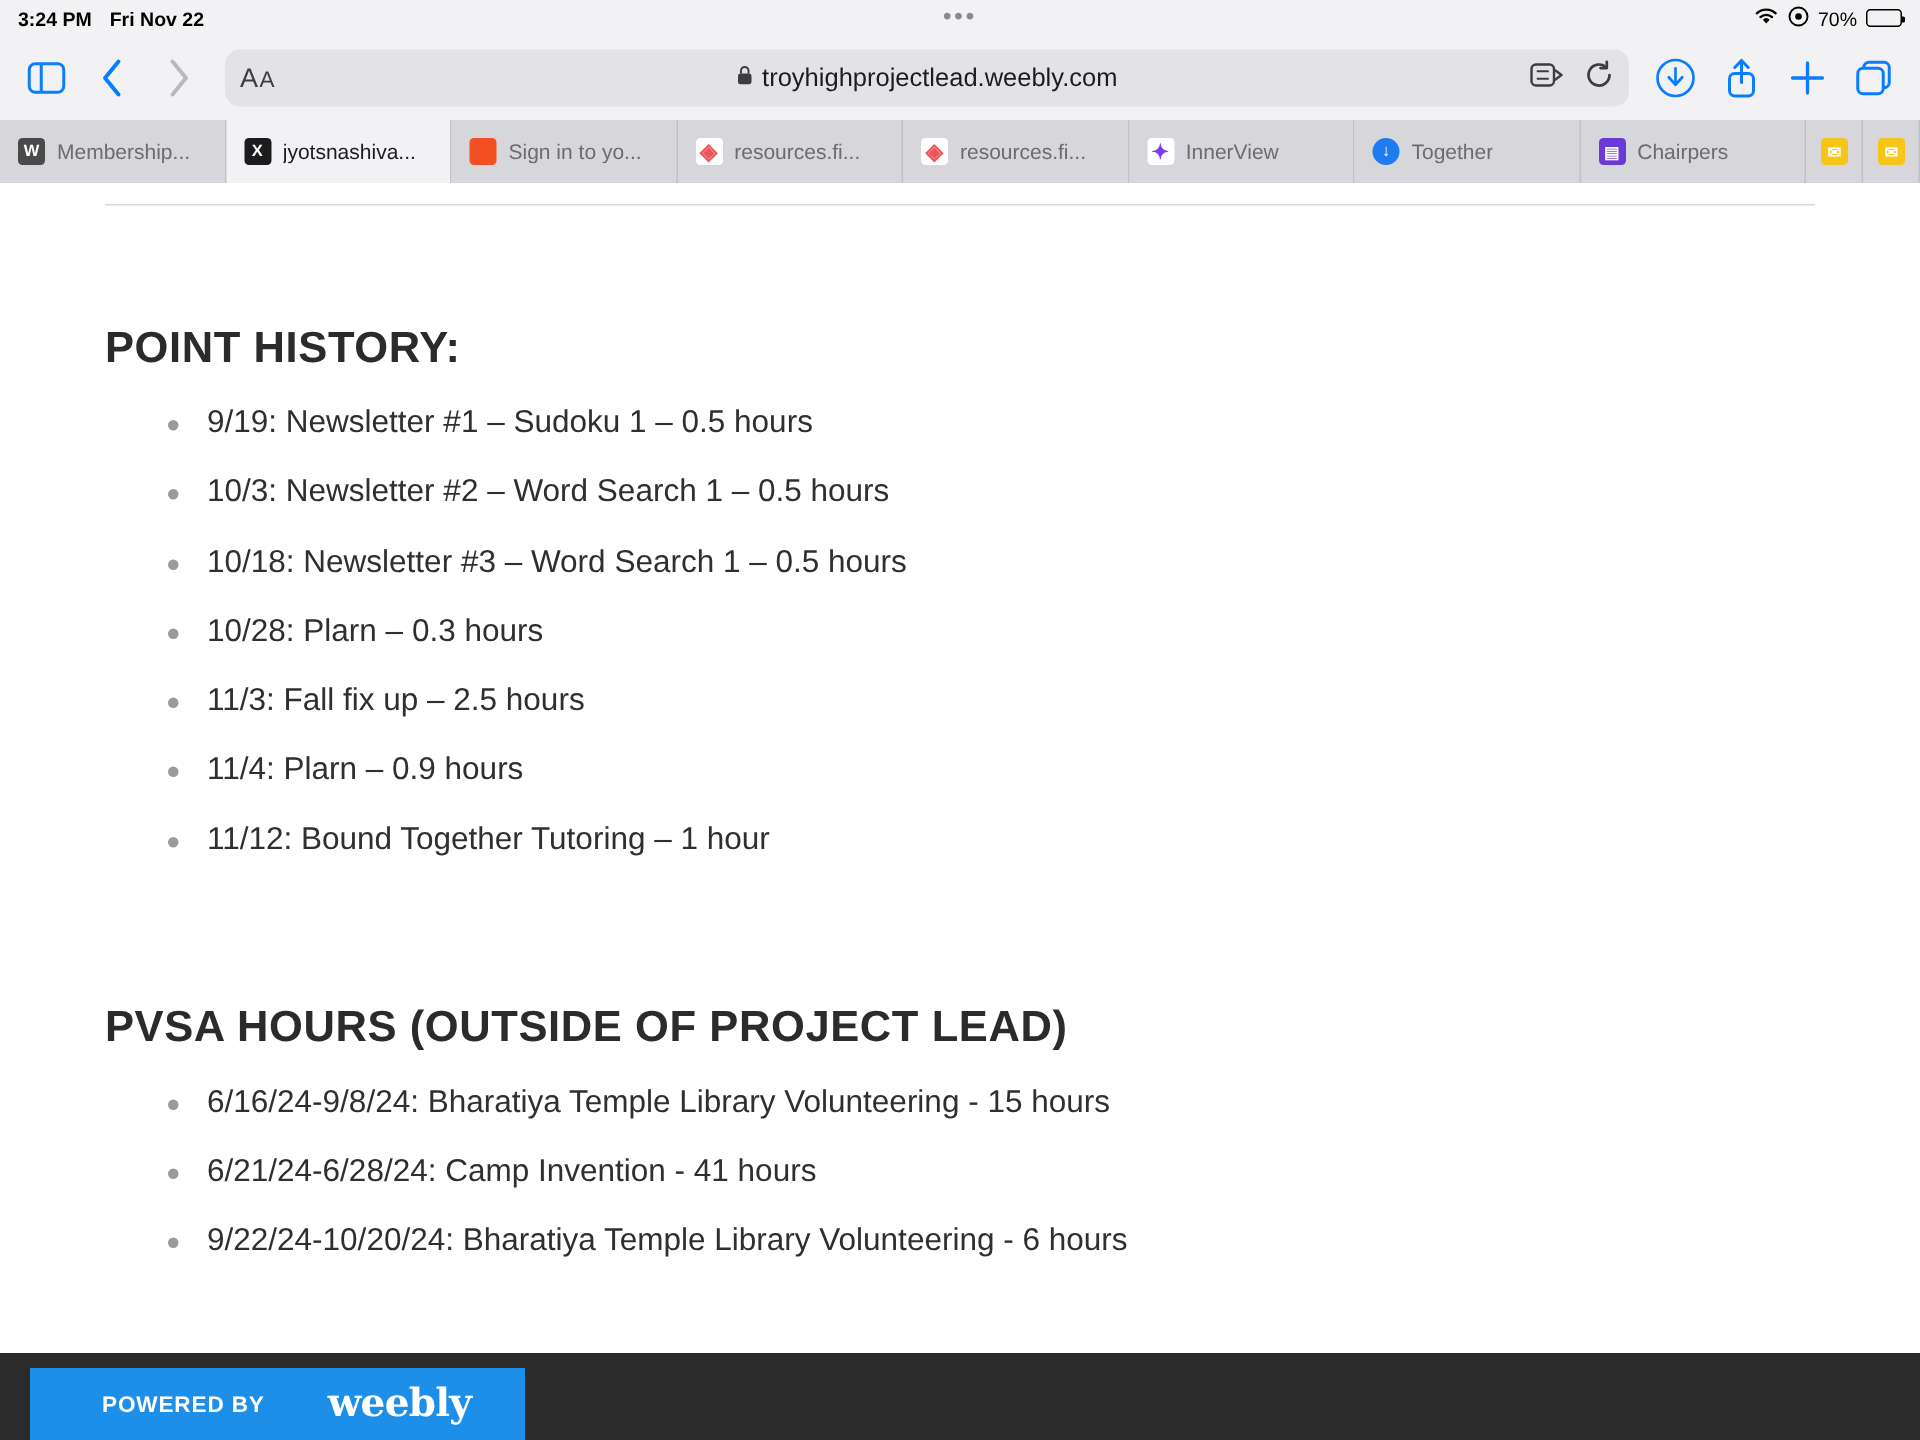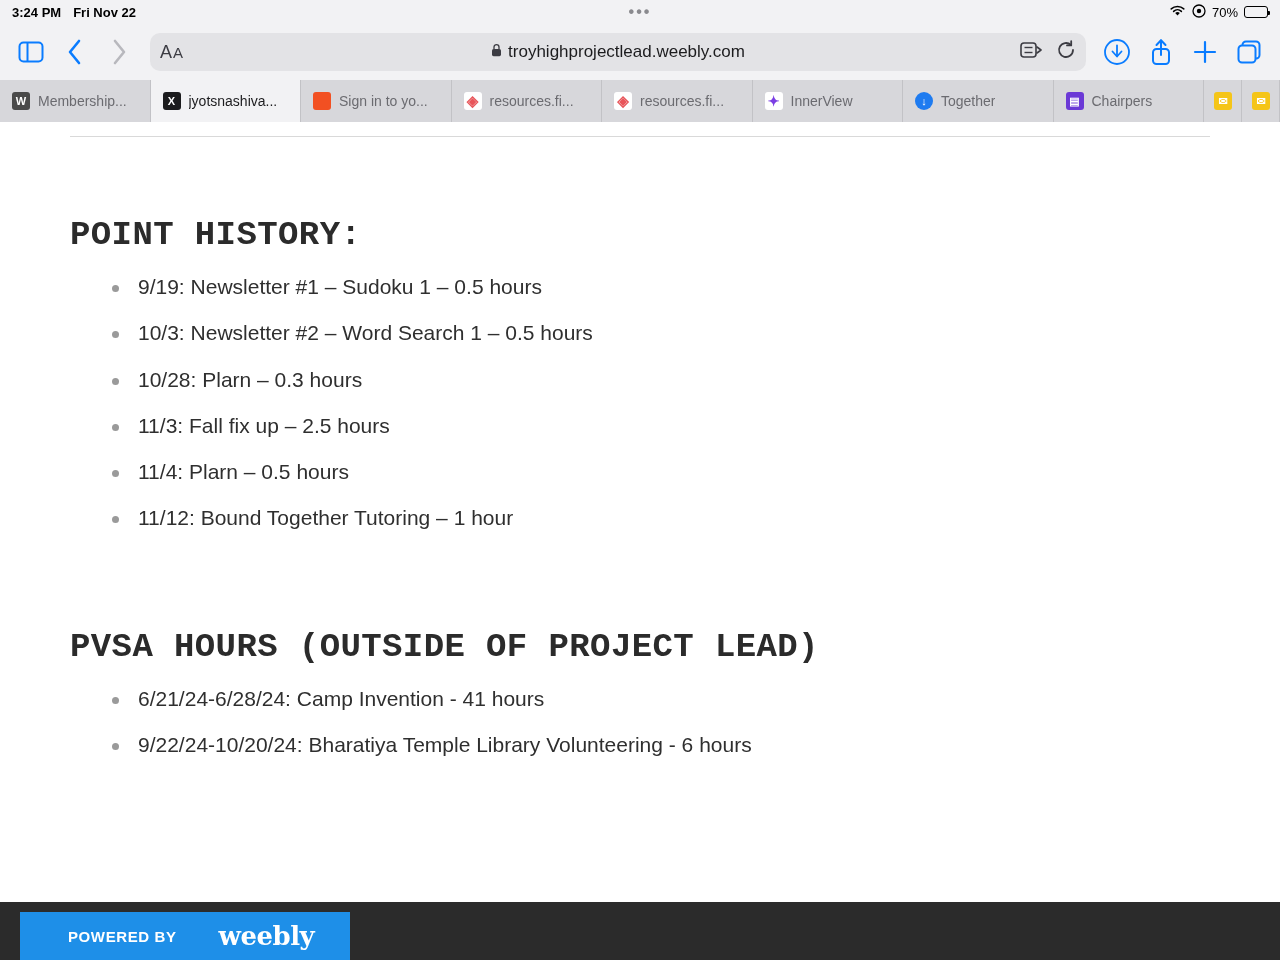--- a/index.html
+++ b/index.html
@@ -127,22 +127,22 @@
   }
   .content-rule {
     position: absolute;
     left: 70px; right: 70px; top: 14px;
     border-top: 1px solid #d9d9d9;
   }
   .content {
     padding: 0 70px;
   }
   h1.section {
-    font-family: Liberation Mono, monospace;
-    font-size: 34px;
+    font-family: Liberation Sans, sans-serif;
+    font-size: 29px;
     font-weight: 700;
     color: #2b2b2b;
     letter-spacing: 0.4px;
     margin: 0;
   }
   #point-history-heading { padding-top: 94px; }
   #pvsa-heading { padding-top: 76px; }
   ul.bullets {
     list-style: none;
     margin: 20px 0 0 0;
@@ -346,28 +346,30 @@
 </div>
 
 <div class="page">
   <div class="content-rule"></div>
   <div class="content">
 
     <h1 class="section" id="point-history-heading">POINT HISTORY:</h1>
     <ul class="bullets">
       <li>9/19: Newsletter #1 – Sudoku 1 – 0.5 hours</li>
       <li>10/3: Newsletter #2 – Word Search 1 – 0.5 hours</li>
+      <li>10/18: Newsletter #3 – Word Search 1 – 0.5 hours</li>
       <li>10/28: Plarn – 0.3 hours</li>
       <li>11/3: Fall fix up – 2.5 hours</li>
-      <li>11/4: Plarn – 0.5 hours</li>
+      <li>11/4: Plarn – 0.9 hours</li>
       <li>11/12: Bound Together Tutoring – 1 hour</li>
     </ul>
 
     <h1 class="section" id="pvsa-heading">PVSA HOURS (OUTSIDE OF PROJECT LEAD)</h1>
     <ul class="bullets">
+      <li>6/16/24-9/8/24: Bharatiya Temple Library Volunteering - 15 hours</li>
       <li>6/21/24-6/28/24: Camp Invention - 41 hours</li>
       <li>9/22/24-10/20/24: Bharatiya Temple Library Volunteering - 6 hours</li>
     </ul>
   </div>
 
   <div class="footer">
     <div class="weebly-badge">
       <span class="powered-by">POWERED BY</span>
       <span class="weebly-word">weebly</span>
     </div>

